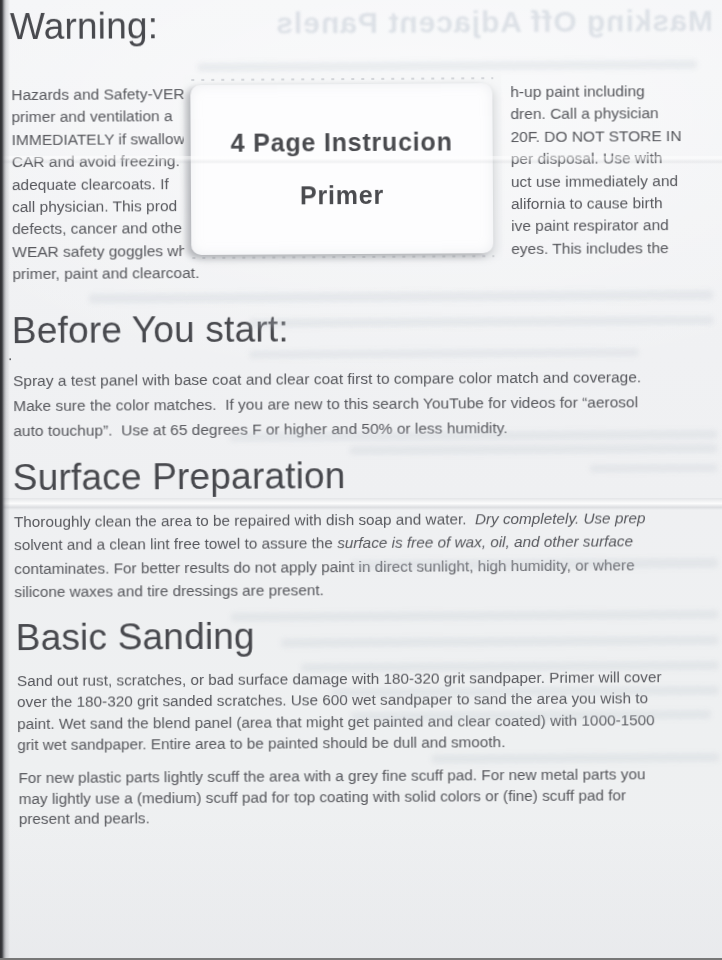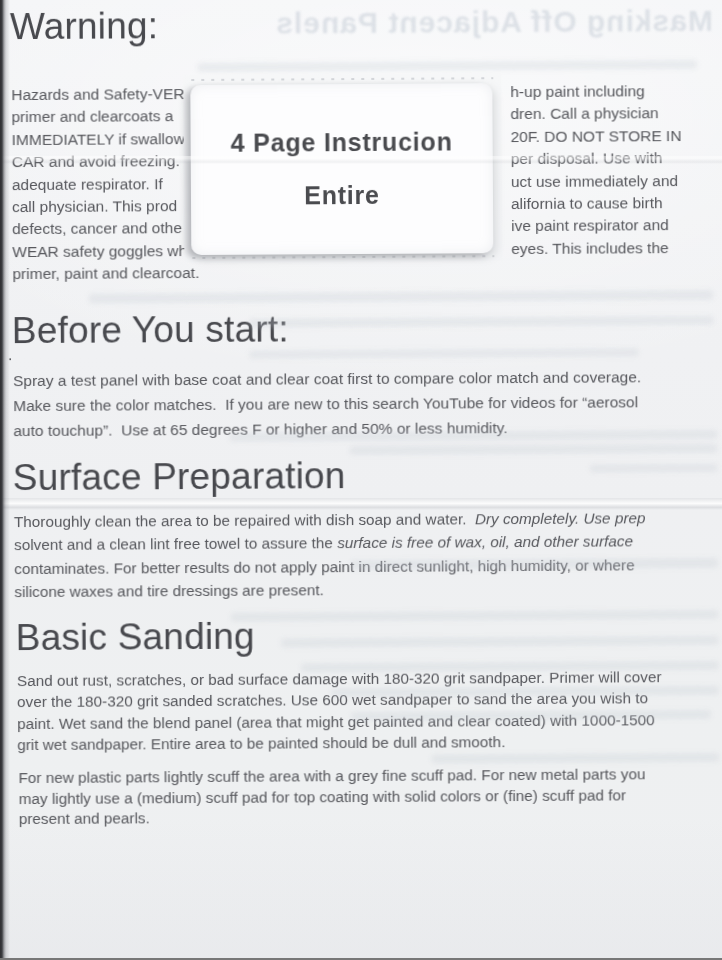--- a/index.html
+++ b/index.html
@@ -107,34 +107,34 @@
     <div class="streak" style="left:230px;top:612px;width:488px;"></div>
     <div class="streak" style="left:280px;top:638px;width:438px;"></div>
     <div class="streak" style="left:300px;top:663px;width:418px;"></div>
     <div class="streak" style="left:330px;top:688px;width:388px;"></div>
     <div class="streak" style="left:350px;top:712px;width:360px;"></div>
     <div class="streak" style="left:430px;top:755px;width:288px;"></div>
 
     <div class="heading h-warning">Warning:</div>
     <div class="para warning-para">
         <div class="tline"><span>Hazards and Safety-VER</span><span style="position: absolute; left: 499px; top: 0px;">h-up paint including</span></div>
-        <div class="tline"><span>primer and clearcoats a</span><span style="position: absolute; left: 499px; top: 0px;">dren. Call a physician</span></div>
+        <div class="tline"><span>primer and ventilation a</span><span style="position: absolute; left: 499px; top: 0px;">dren. Call a physician</span></div>
         <div class="tline"><span>IMMEDIATELY if swallow</span><span style="position: absolute; left: 499px; top: 0px;">20F. DO NOT STORE IN</span></div>
         <div class="tline"><span>CAR and avoid freezing.</span><span style="position: absolute; left: 499px; top: 0px;">per disposal. Use with</span></div>
-        <div class="tline"><span>adequate respirator. If</span><span style="position: absolute; left: 499px; top: 0px;">uct use immediately and</span></div>
+        <div class="tline"><span>adequate clearcoats. If</span><span style="position: absolute; left: 499px; top: 0px;">uct use immediately and</span></div>
         <div class="tline"><span>call physician. This prod</span><span style="position: absolute; left: 499px; top: 0px;">alifornia to cause birth</span></div>
         <div class="tline"><span>defects, cancer and othe</span><span style="position: absolute; left: 499px; top: 0px;">ive paint respirator and</span></div>
         <div class="tline"><span>WEAR safety goggles wh</span><span style="position: absolute; left: 499px; top: 0px;">eyes. This includes the</span></div>
         <div class="tline"><span>primer, paint and clearcoat.</span></div>
       </div>
 
     <div class="sticker-backing"></div>
     <div class="sticker-label">
       <div class="sticker-text">4 Page Instrucion</div>
-      <div class="sticker-text">Entire</div>
+      <div class="sticker-text">Primer</div>
     </div>
 
     <div class="heading h-before">Before You start:</div>
     <div class="stray-mark">.</div>
     <div class="para before-para">
         <div class="tline"><span>Spray a test panel with base coat and clear coat first to compare color match and coverage.</span></div>
         <div class="tline"><span>Make sure the color matches.  If you are new to this search YouTube for videos for “aerosol</span></div>
         <div class="tline"><span>auto touchup”.  Use at 65 degrees F or higher and 50% or less humidity.</span></div>
       </div>
 

